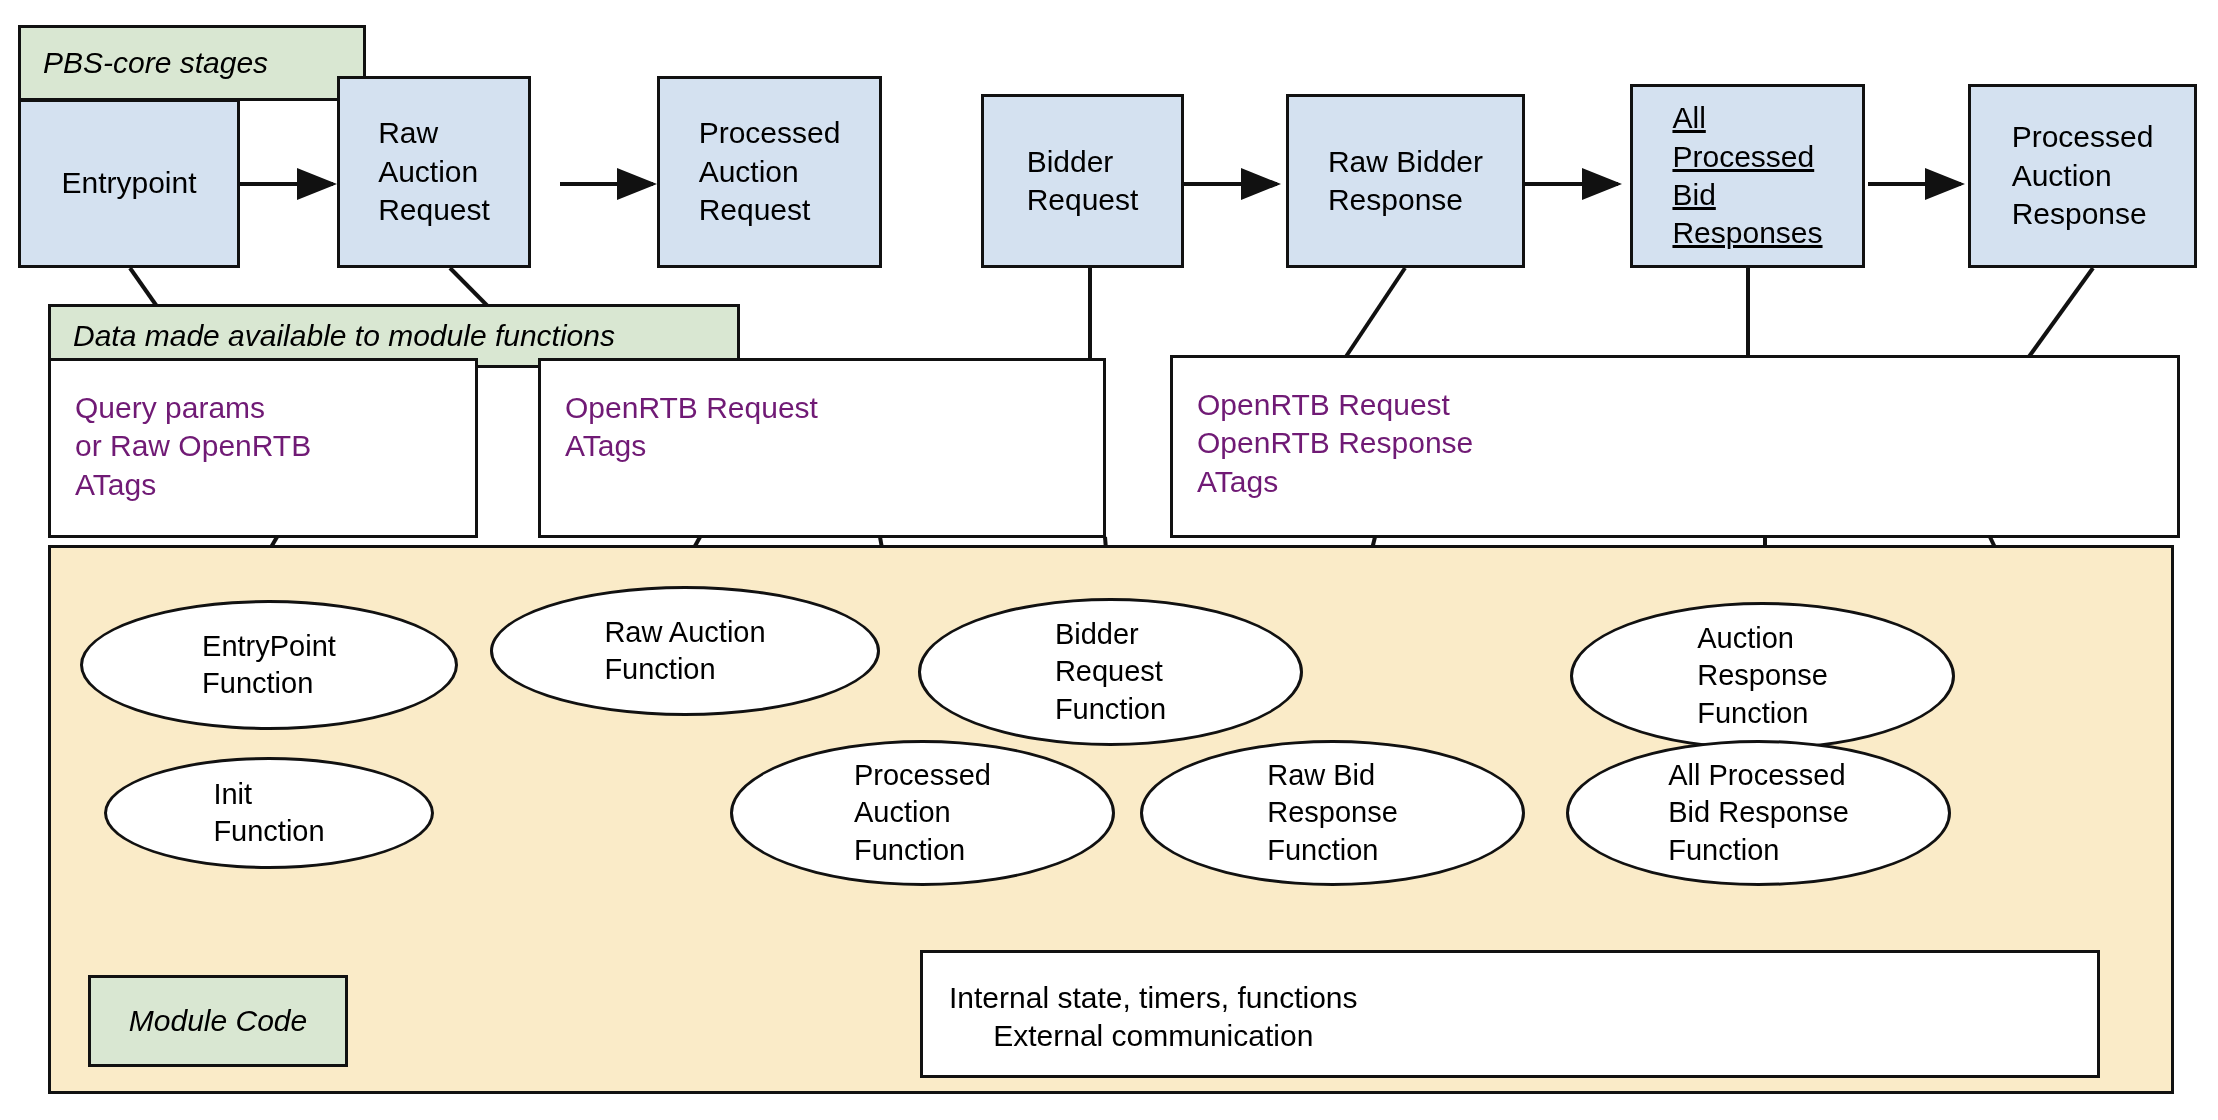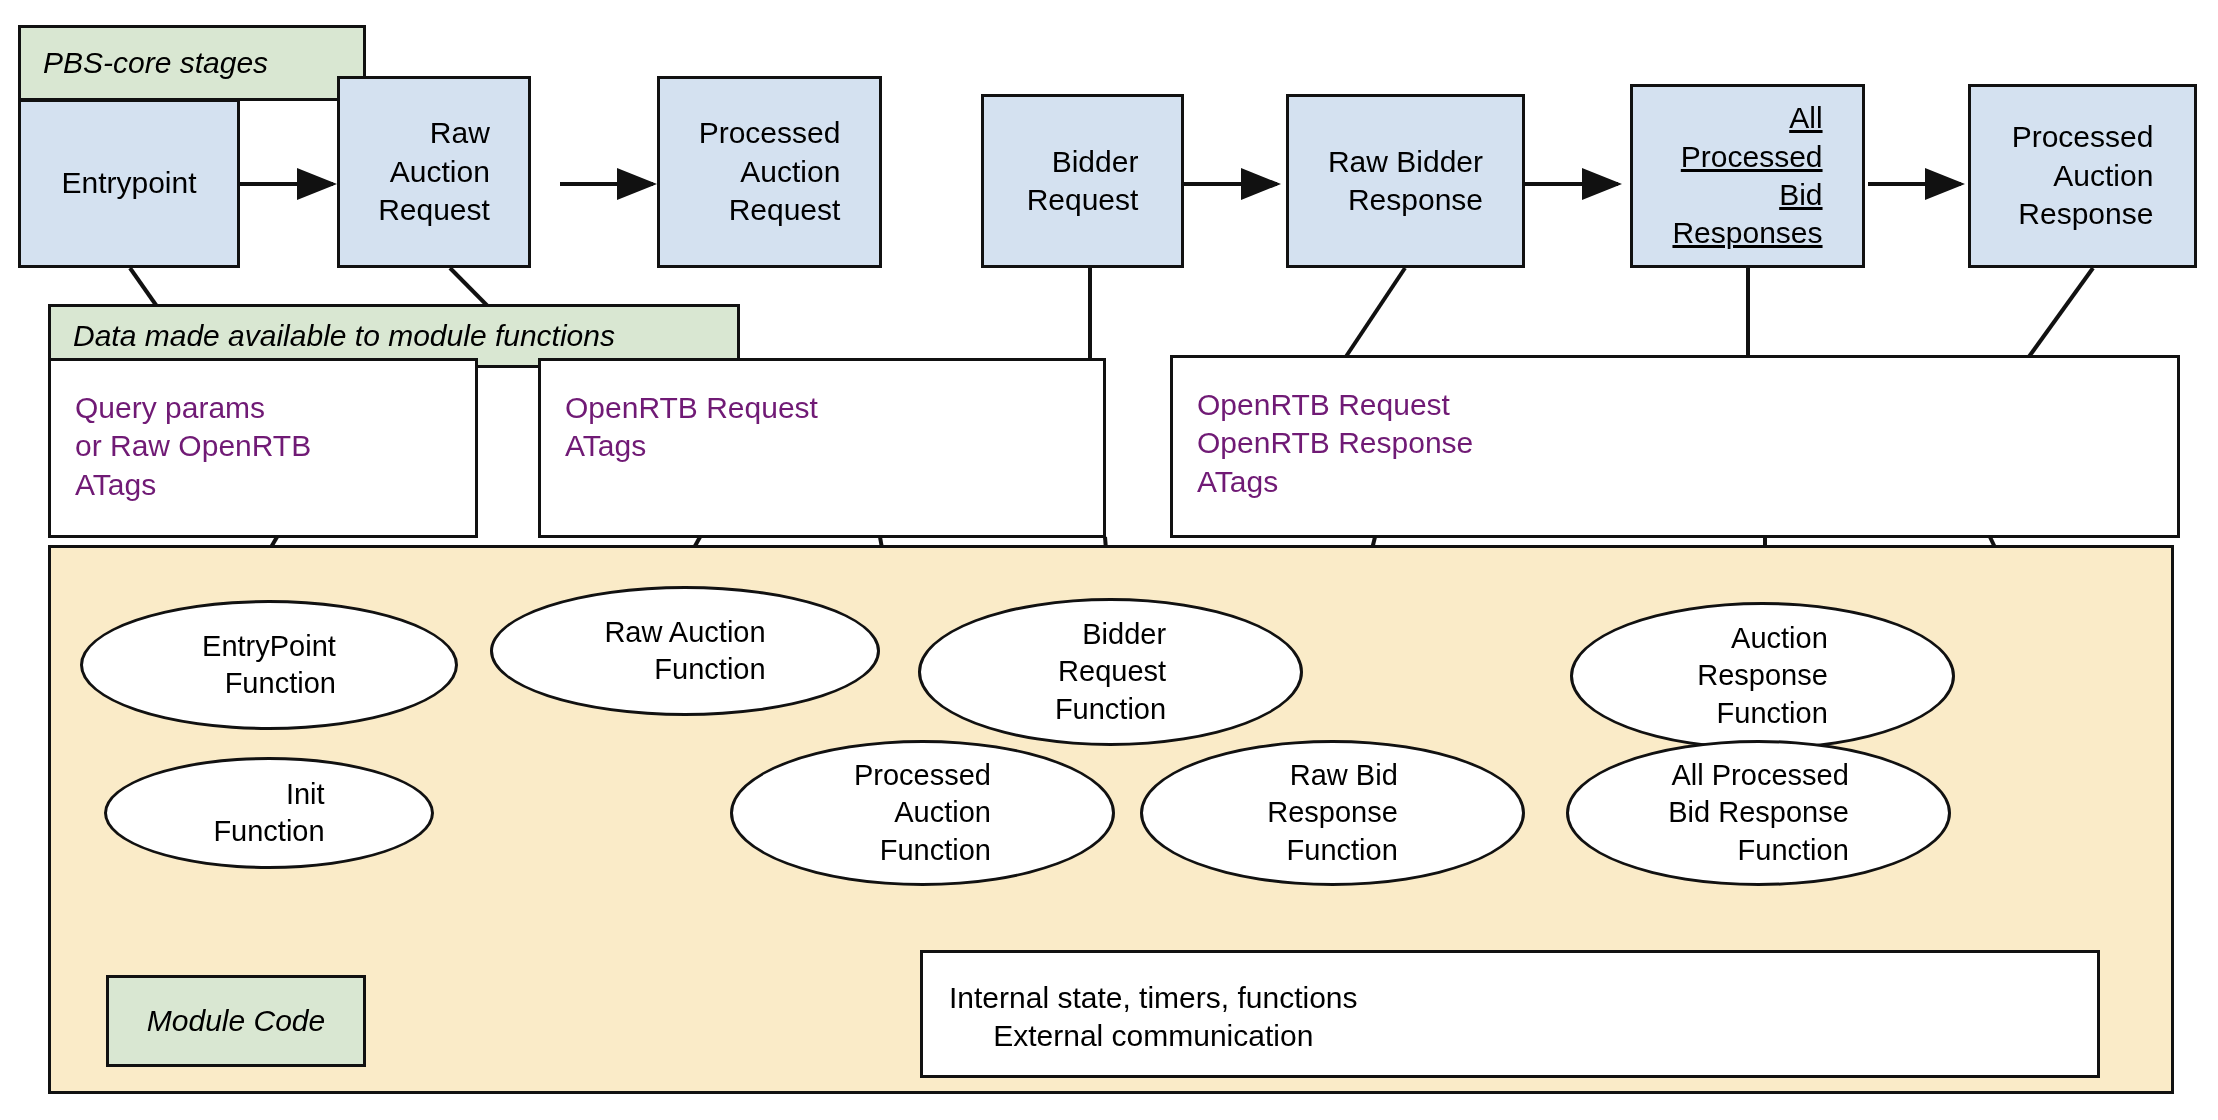--- a/index.html
+++ b/index.html
@@ -2,21 +2,21 @@
 <html><head>
 <meta charset="utf-8">
 <style>
   html,body{margin:0;padding:0;background:#ffffff;}
   body{width:2218px;height:1120px;position:relative;
        font-family:"Liberation Sans","DejaVu Sans",sans-serif;
        -webkit-font-smoothing:antialiased;}
   #canvas{position:absolute;left:0;top:0;width:2218px;height:1120px;overflow:hidden;}
   svg.layer{position:absolute;left:0;top:0;width:2218px;height:1120px;}
   .node{position:absolute;box-sizing:border-box;display:flex;align-items:center;
-        justify-content:center;text-align:right;line-height:1.28;}
+        justify-content:center;text-align:left;line-height:1.28;}
   .stage{background:#d4e1f0;border:3px solid #111111;font-size:30px;color:#000;}
   .tagbox{background:#d9e7d2;border:3px solid #111111;font-style:italic;
           font-size:30px;color:#000;justify-content:flex-start;padding-left:22px;}
   .databox{background:#ffffff;border:3px solid #111111;font-size:30px;color:#701a75;
            justify-content:flex-start;align-items:flex-start;padding:28px 0 0 24px;
            text-align:left;white-space:pre-line;}
   .panel{background:#faebc8;border:3px solid #111111;}
   .ellipse{background:#ffffff;border:3px solid #111111;border-radius:50%;
            font-size:29px;color:#000;}
   .infobox{background:#ffffff;border:3px solid #111111;font-size:30px;color:#000;
@@ -130,18 +130,18 @@
 
   <div class="node ellipse" style="left: 1570px; top: 602px; width: 385px; height: 148px; white-space: pre-line;">Auction
 Response
 Function</div>
 
   <div class="node ellipse" style="left: 1566px; top: 740px; width: 385px; height: 146px; white-space: pre-line;">All Processed
 Bid Response
 Function</div>
 
   <div class="node tagbox lbl" style="left:88px;top:975px;width:260px;height:92px;
-       justify-content:center;padding-left:0;margin-left:18px;">Module Code</div>
+       justify-content:center;padding-left:0;">Module Code</div>
 
   <div class="node infobox" style="left: 920px; top: 950px; width: 1180px; height: 128px; white-space: pre-line;">Internal state, timers, functions
 External communication</div>
 
 </div>
 
 </body></html>

